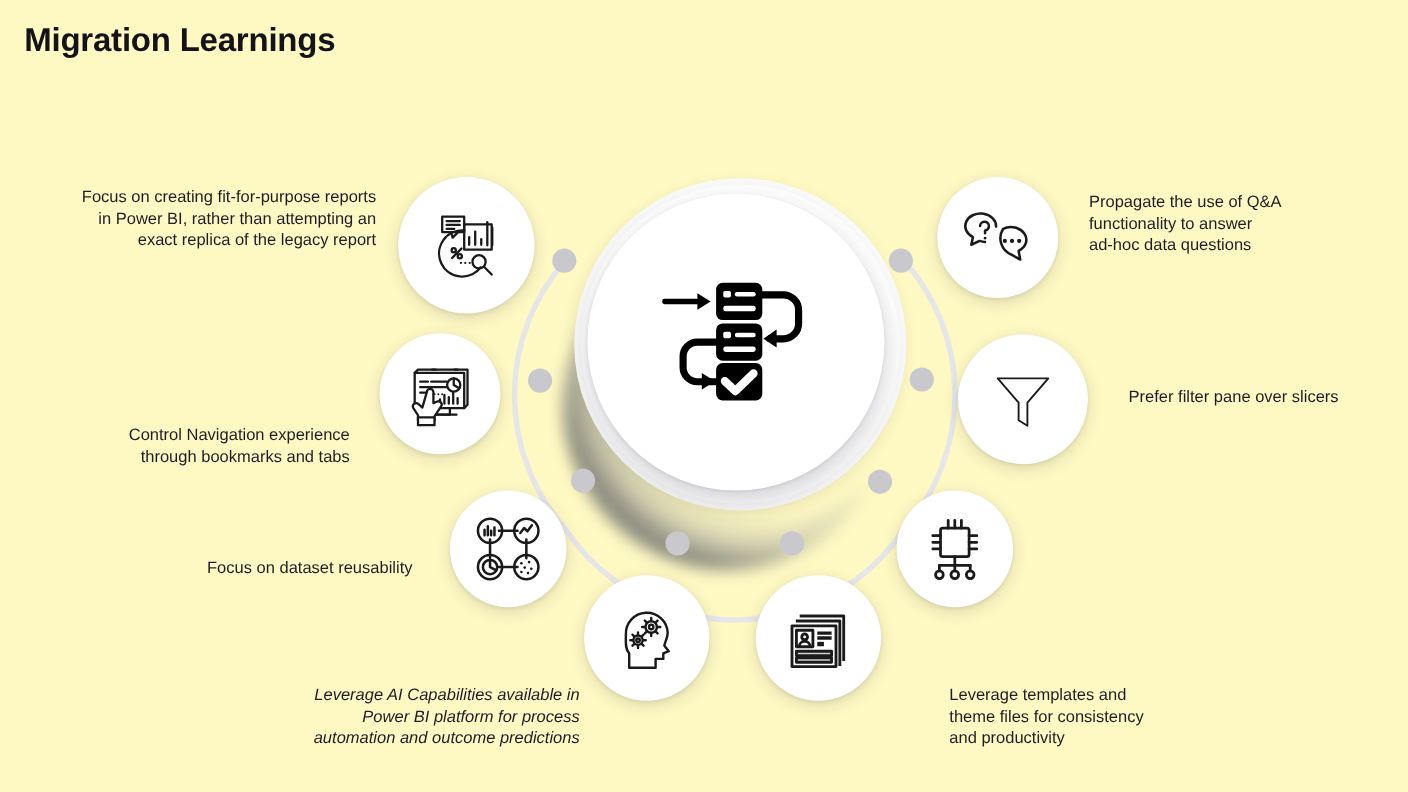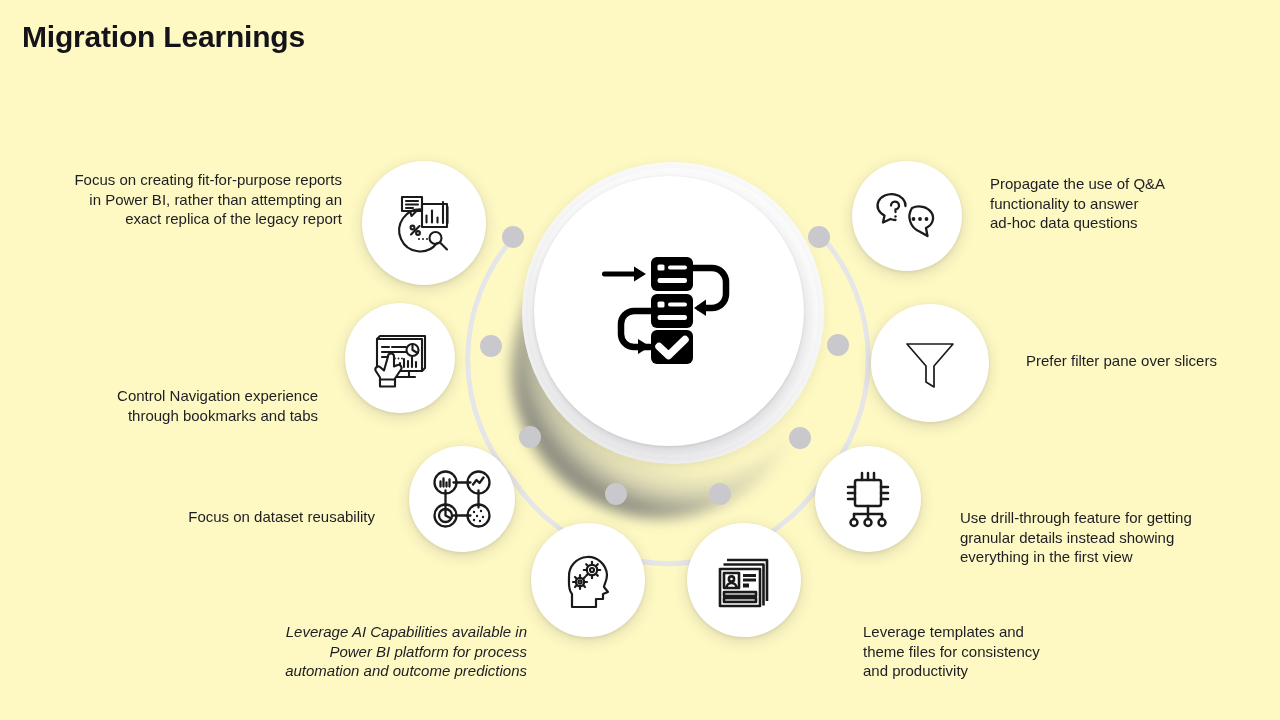--- a/index.html
+++ b/index.html
@@ -325,23 +325,20 @@
 
         <path d="M32 39 v8"></path>
         <path d="M18 47 h28"></path>
         <path d="M18 47 v5 M32 47 v5 M46 47 v5"></path>
         <circle cx="18" cy="55.5" r="3.5"></circle>
         <circle cx="32" cy="55.5" r="3.5"></circle>
         <circle cx="46" cy="55.5" r="3.5"></circle>
       </g>
     </svg>
   </div>
-  <div class="label right" style="left:960px; top:508px; width:272px;">Use drill-through feature for getting
-granular details instead showing
-everything in the first view</div>
 
   <div class="node" style="left:871px; top:304px; width:118px; height:118px;">
     <svg width="66" height="66" viewBox="0 0 66 66" aria-hidden="true">
       <g fill="none" stroke="#1a1a1a" stroke-width="1.7" stroke-linecap="round" stroke-linejoin="round">
         <path d="M10 14 h46 L37 36 v21 l-8 -5 v-16 z"></path>
       </g>
     </svg>
   </div>
   <div class="label right" style="left:1026px; top:351px; width:232px;">Prefer filter pane over slicers</div>
 

